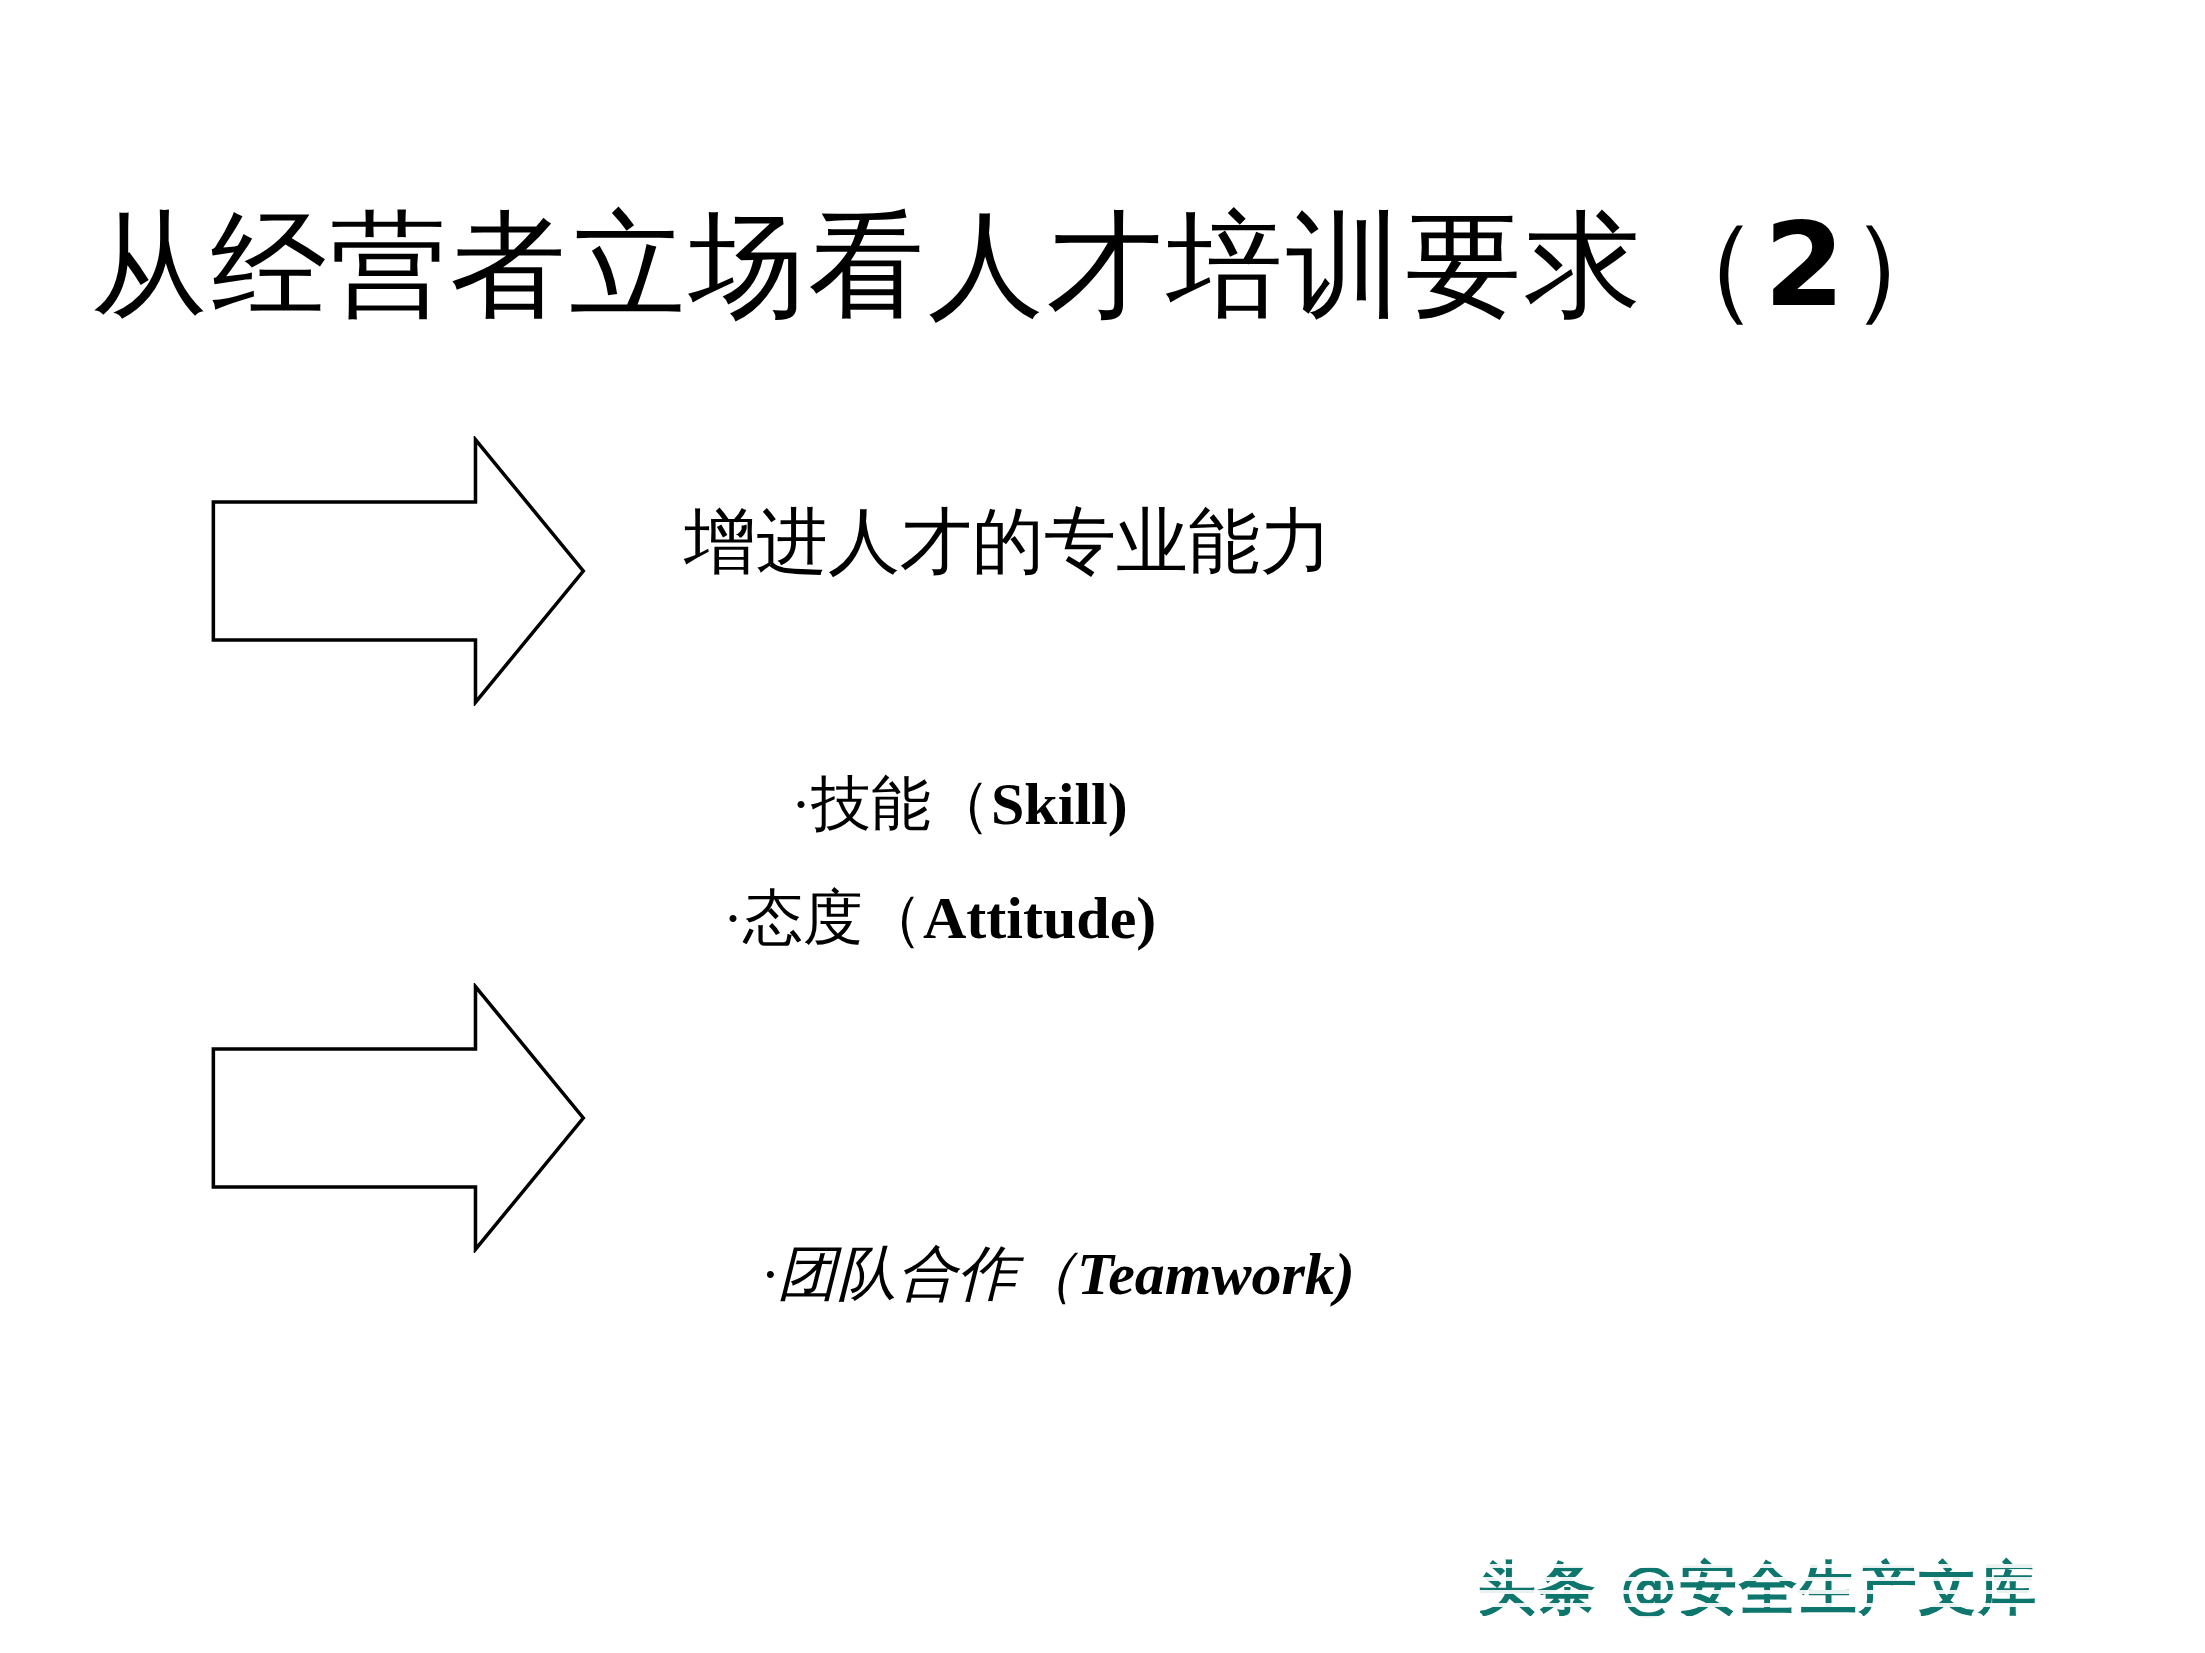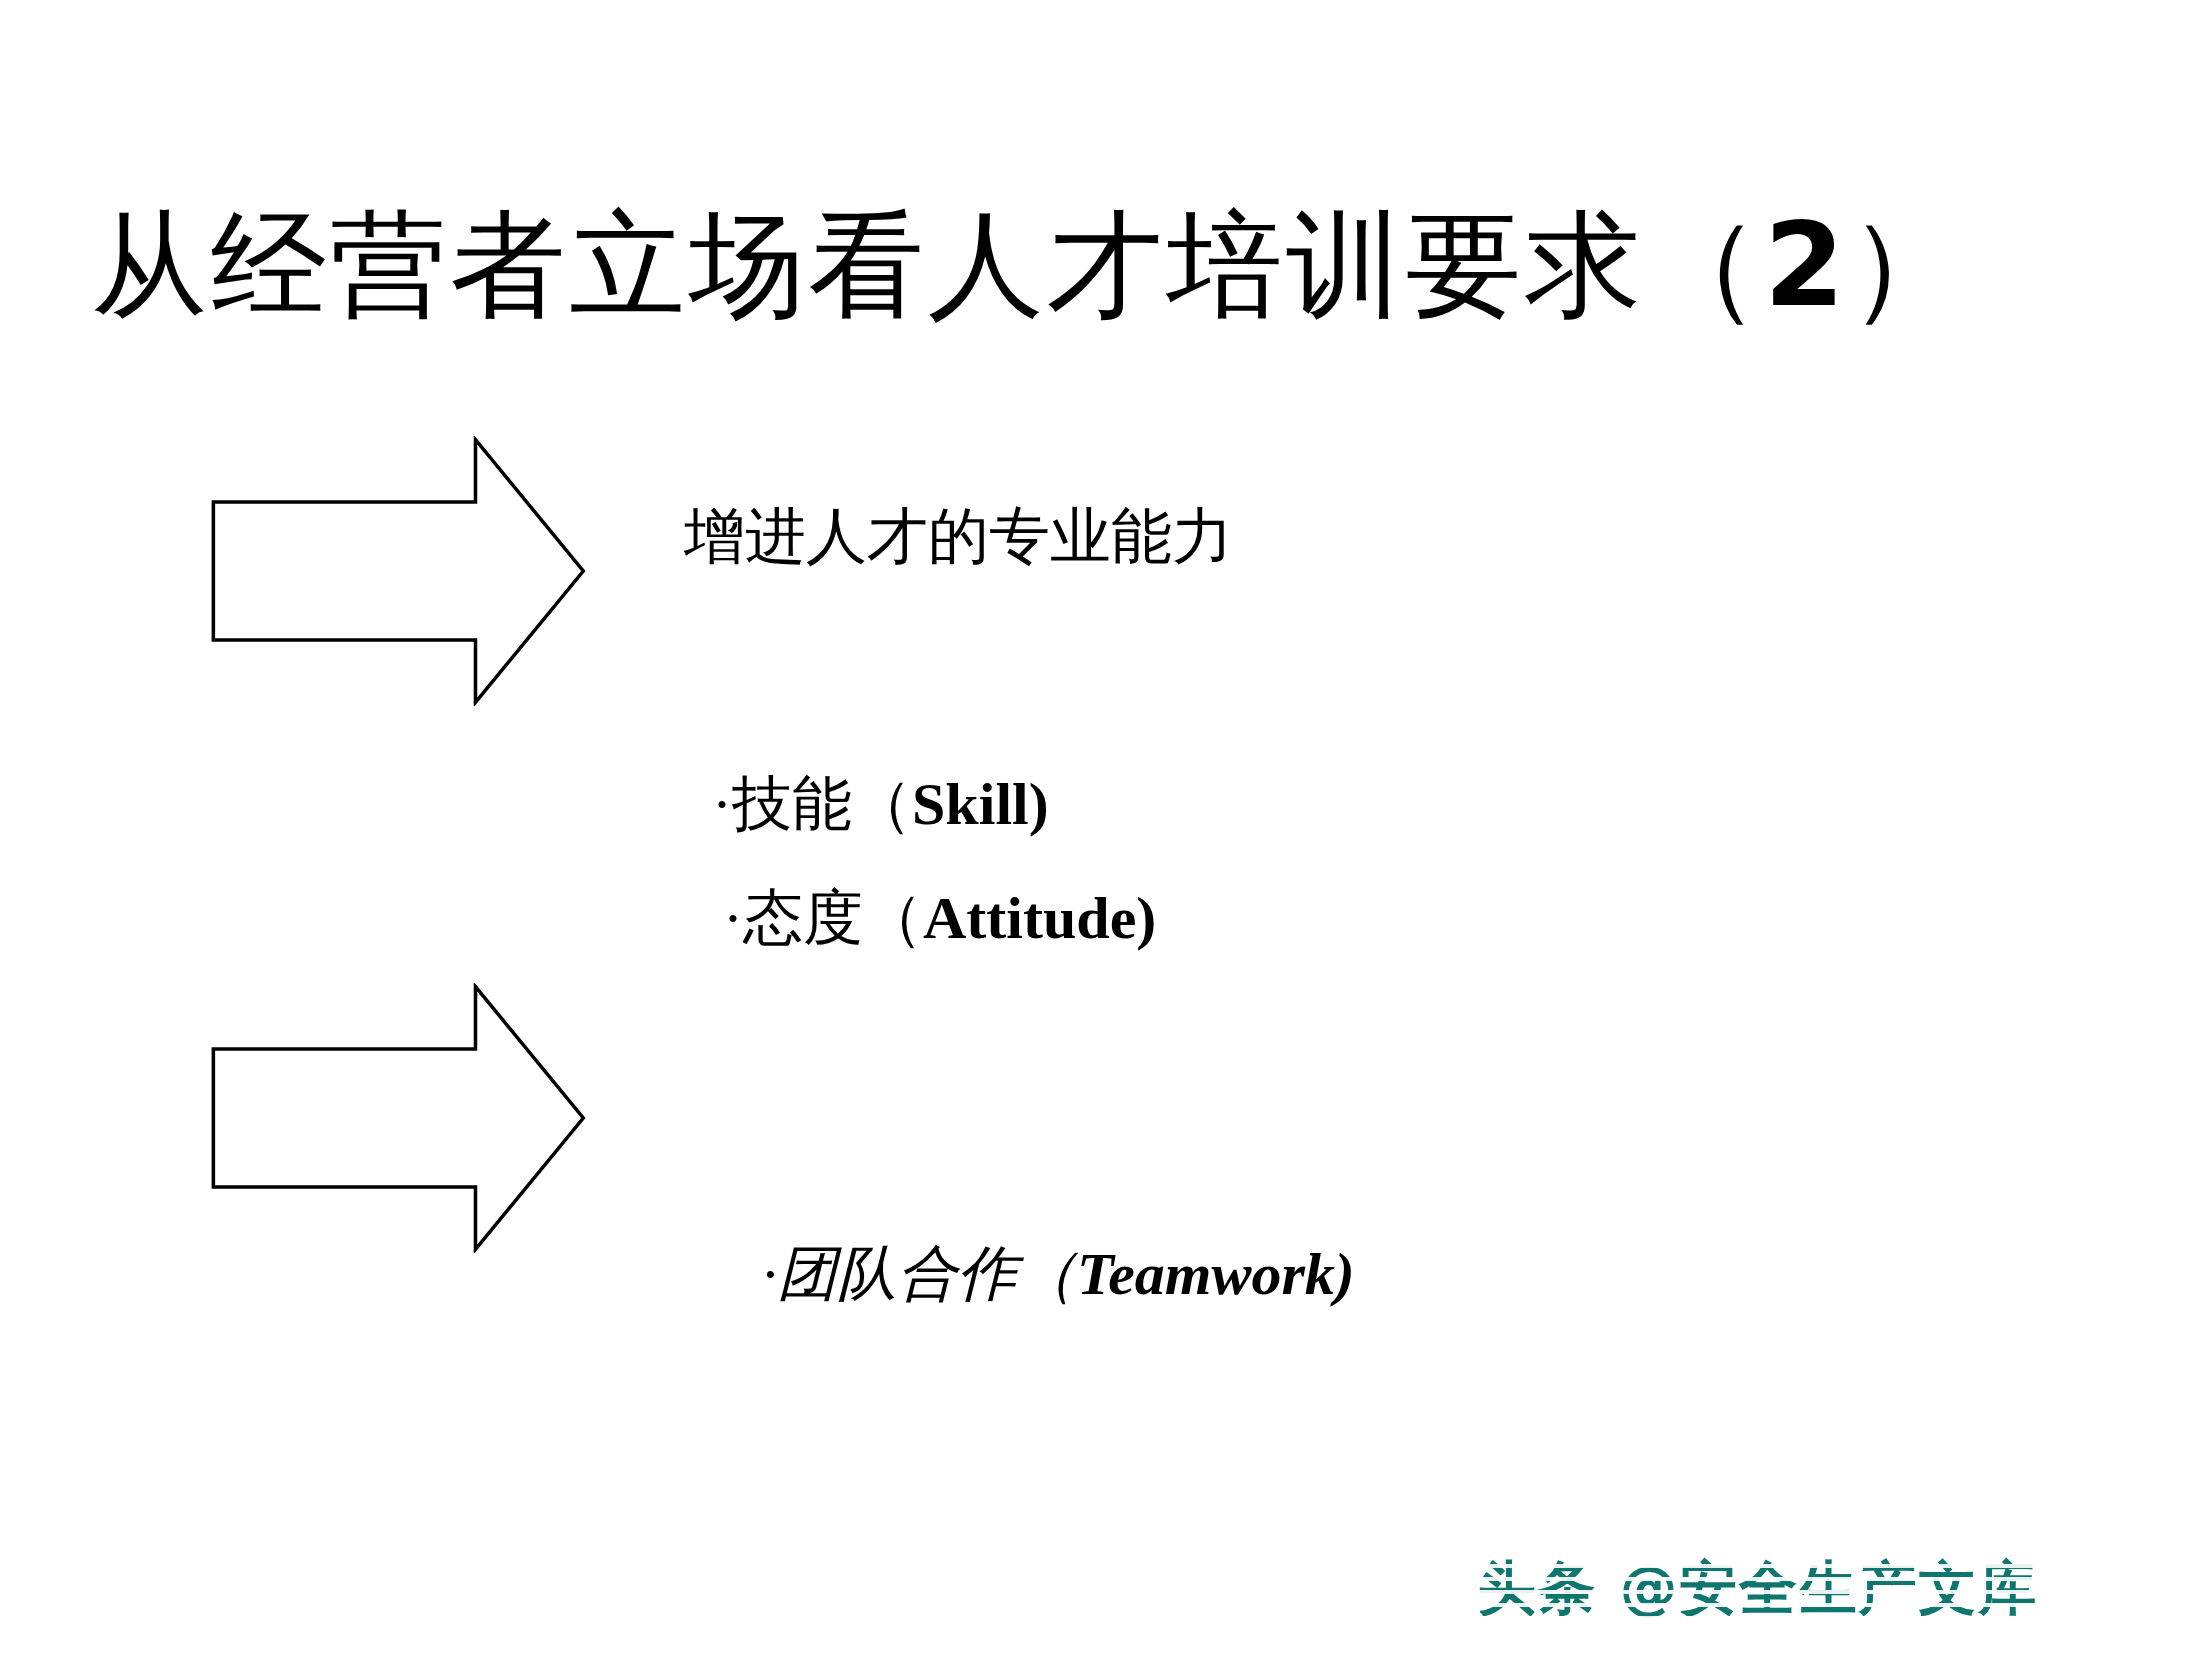--- a/index.html
+++ b/index.html
@@ -24,35 +24,35 @@
   .title .num {
     font-family:"DejaVu Sans","Liberation Sans",sans-serif;
     font-weight:bold;
   }
   .arrow-box { position:absolute; left:211px; width:377px; height:270px; }
   .arrow-1 { top:436px; }
   .arrow-2 { top:983px; }
   .arrow-box svg { display:block; width:100%; height:100%; }
   .heading {
     position:absolute;
-    font-size:61px;
+    font-size:72px;
     white-space:nowrap;
     line-height:1;
   }
   .heading-1 { left:684px; top:506px; }
   .heading-2 { left:691px; top:1090px; }
   .bullet {
     position:absolute;
     font-size:60px;
     white-space:nowrap;
     line-height:1;
   }
   .bullet .en { font-weight:bold; }
   .bullet-1 { left:753px; top:659px; }
-  .bullet-2 { left:712px; top:774px; }
+  .bullet-2 { left:791px; top:774px; }
   .bullet-3 { left:723px; top:888px; }
   .bullet-4 { left:762px; top:1244px;font-style:italic; }
   .bullet-5 { left:762px; top:1359px; }
   .watermark {
     position:absolute;
     top:1555px; right:21px;
     font-family:"DejaVu Sans","Liberation Sans",sans-serif;
     font-weight:bold;
     font-size:58px;
     letter-spacing:1.8px;

